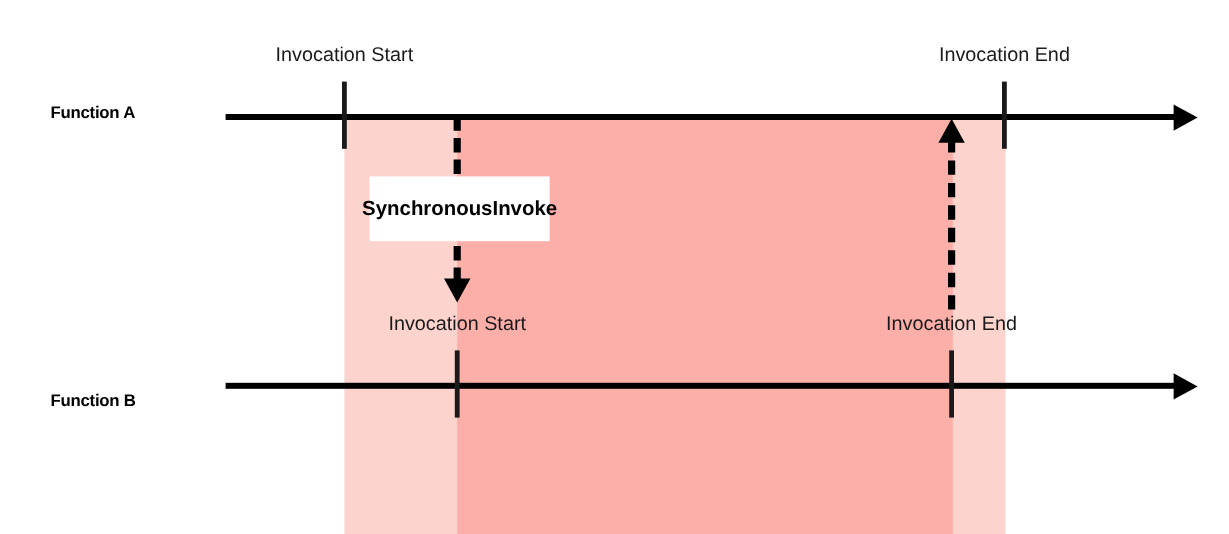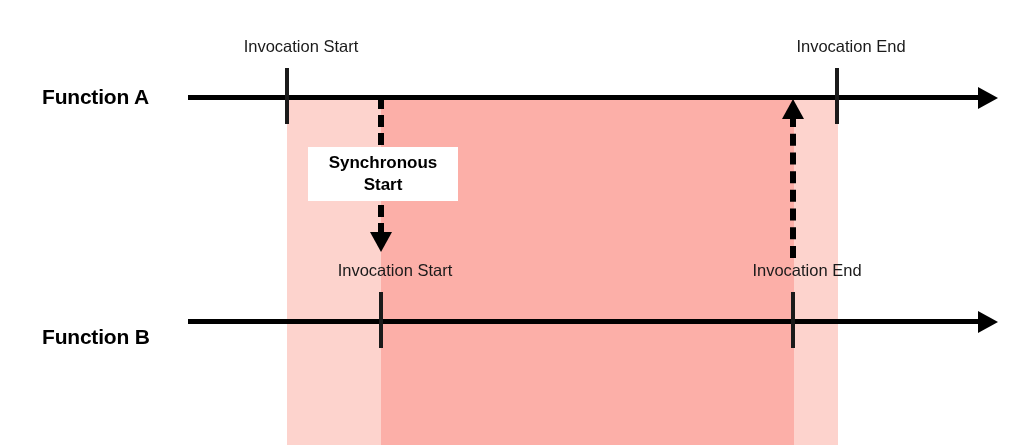--- a/index.html
+++ b/index.html
@@ -54,21 +54,21 @@
     border-top: 11px solid transparent;
     border-bottom: 11px solid transparent;
     border-left: 20px solid #000000;
   }
   #arrowhead-a { left: 978px; top: 86.5px; }
   #arrowhead-b { left: 978px; top: 310.5px; }
 
   
   .row-label {
     position: absolute;
-    font-size: 21px;
+    font-size: 14px;
     font-weight: bold;
     color: #000000;
     letter-spacing: -0.2px;
     white-space: nowrap;
   }
   #label-function-a { left: 42px; top: 85px; }
   #label-function-b { left: 42px; top: 325px; }
 
   
   .tick {
@@ -81,21 +81,20 @@
   #tick-b-start { left: 379px; top: 292px; height: 56px; }
   #tick-b-end   { left: 791px; top: 292px; height: 56px; }
 
   
   .event-label {
     position: absolute;
     font-size: 16.5px;
     color: #1a1a1a;
     white-space: nowrap;
     transform: translateX(-50%);
-    margin-left: 14px;
   }
   #caption-a-start { left: 287px; top: 37px; }
   #caption-a-end   { left: 837px; top: 37px; }
   #caption-b-start { left: 381px; top: 261px; }
   #caption-b-end   { left: 793px; top: 261px; }
 
   
   .dashed-line {
     position: absolute;
     width: 0;
@@ -126,21 +125,21 @@
 
   
   #invoke-callout {
     position: absolute;
     left: 308px;
     top: 147px;
     width: 150px;
     height: 54px;
     background: #ffffff;
     display: flex;
-    flex-direction: column;
+    flex-direction: row;
     align-items: center;
     justify-content: center;
     font-size: 17px;
     font-weight: bold;
     color: #000000;
     line-height: 1.28;
     text-align: center;
   }
 </style>
 </head>
@@ -172,16 +171,16 @@
   <div class="event-label" id="caption-b-end">Invocation End</div>
 
   <div class="dashed-line" id="invoke-line"></div>
   <div class="arrowhead-down" id="invoke-arrowhead"></div>
 
   <div class="dashed-line" id="return-line"></div>
   <div class="arrowhead-up" id="return-arrowhead"></div>
 
   <div id="invoke-callout">
     <span>Synchronous</span>
-    <span>Start</span>
+    <span>Invoke</span>
   </div>
 
 </div>
 
 </body></html>

